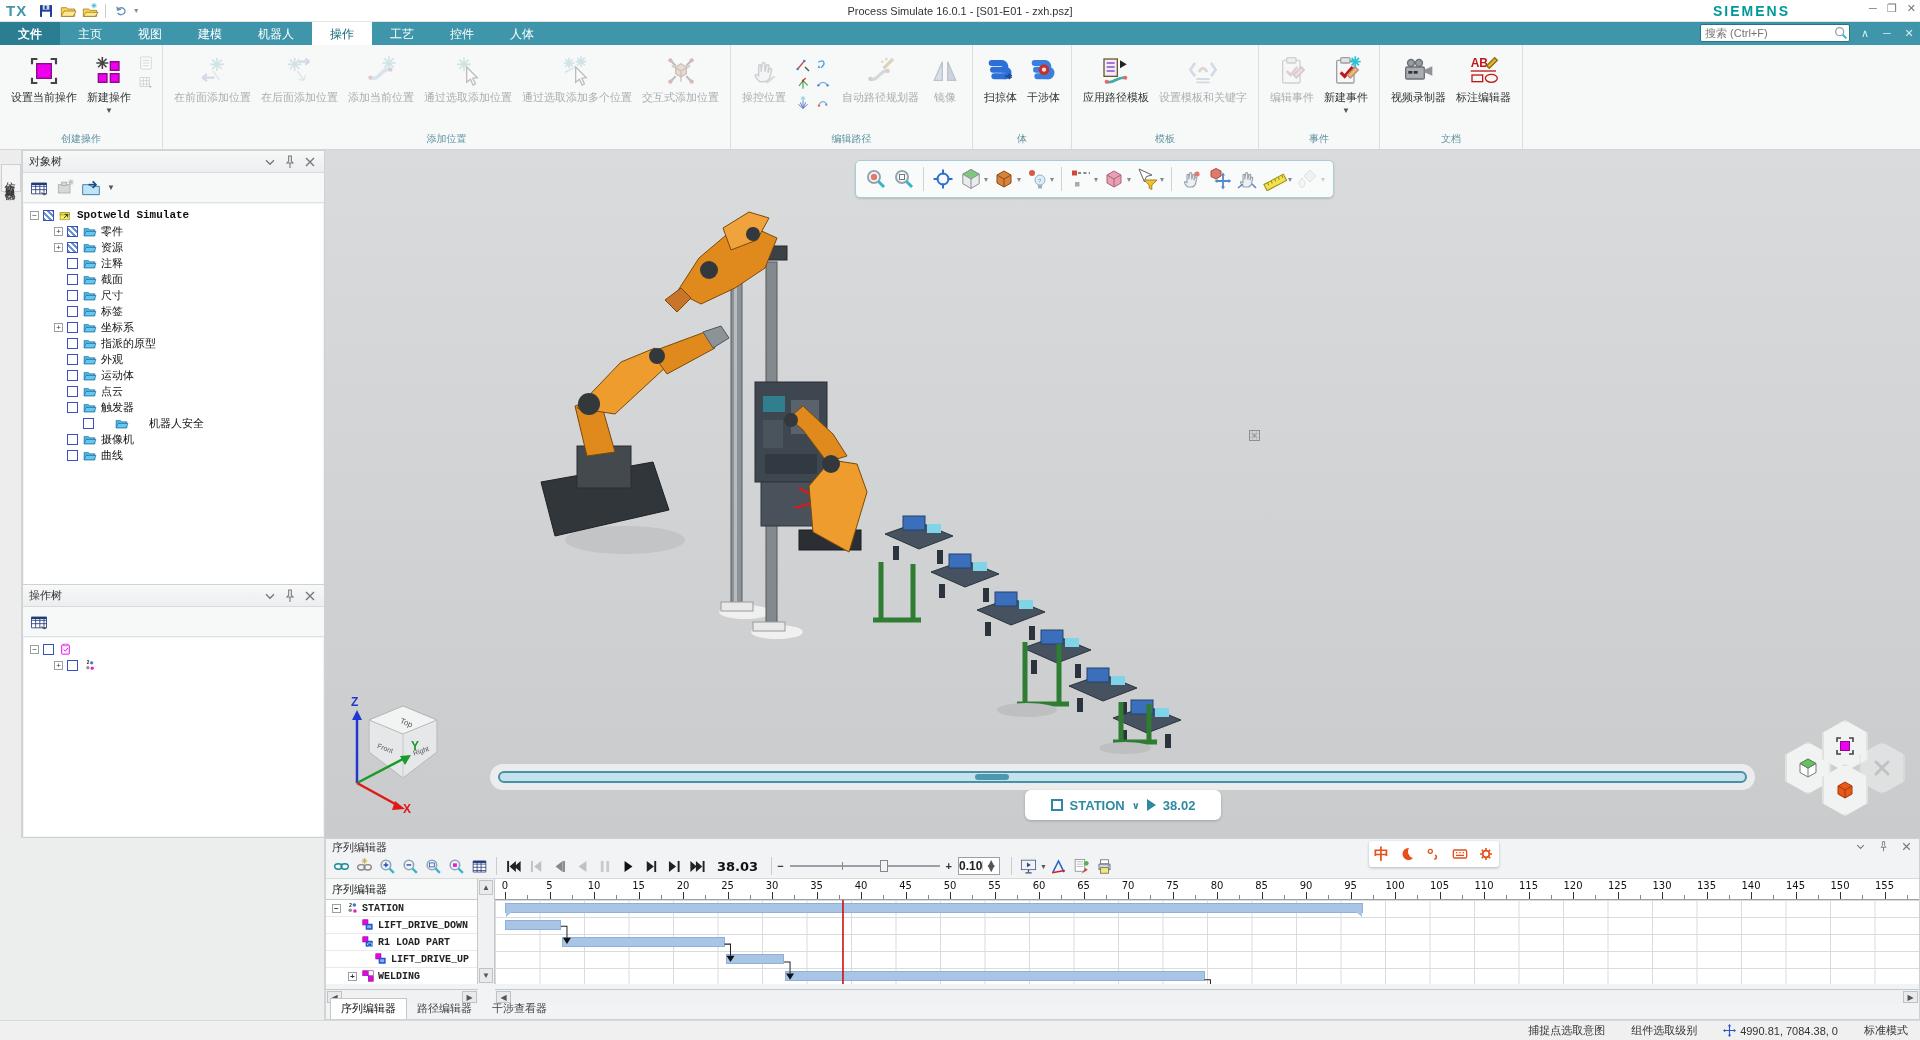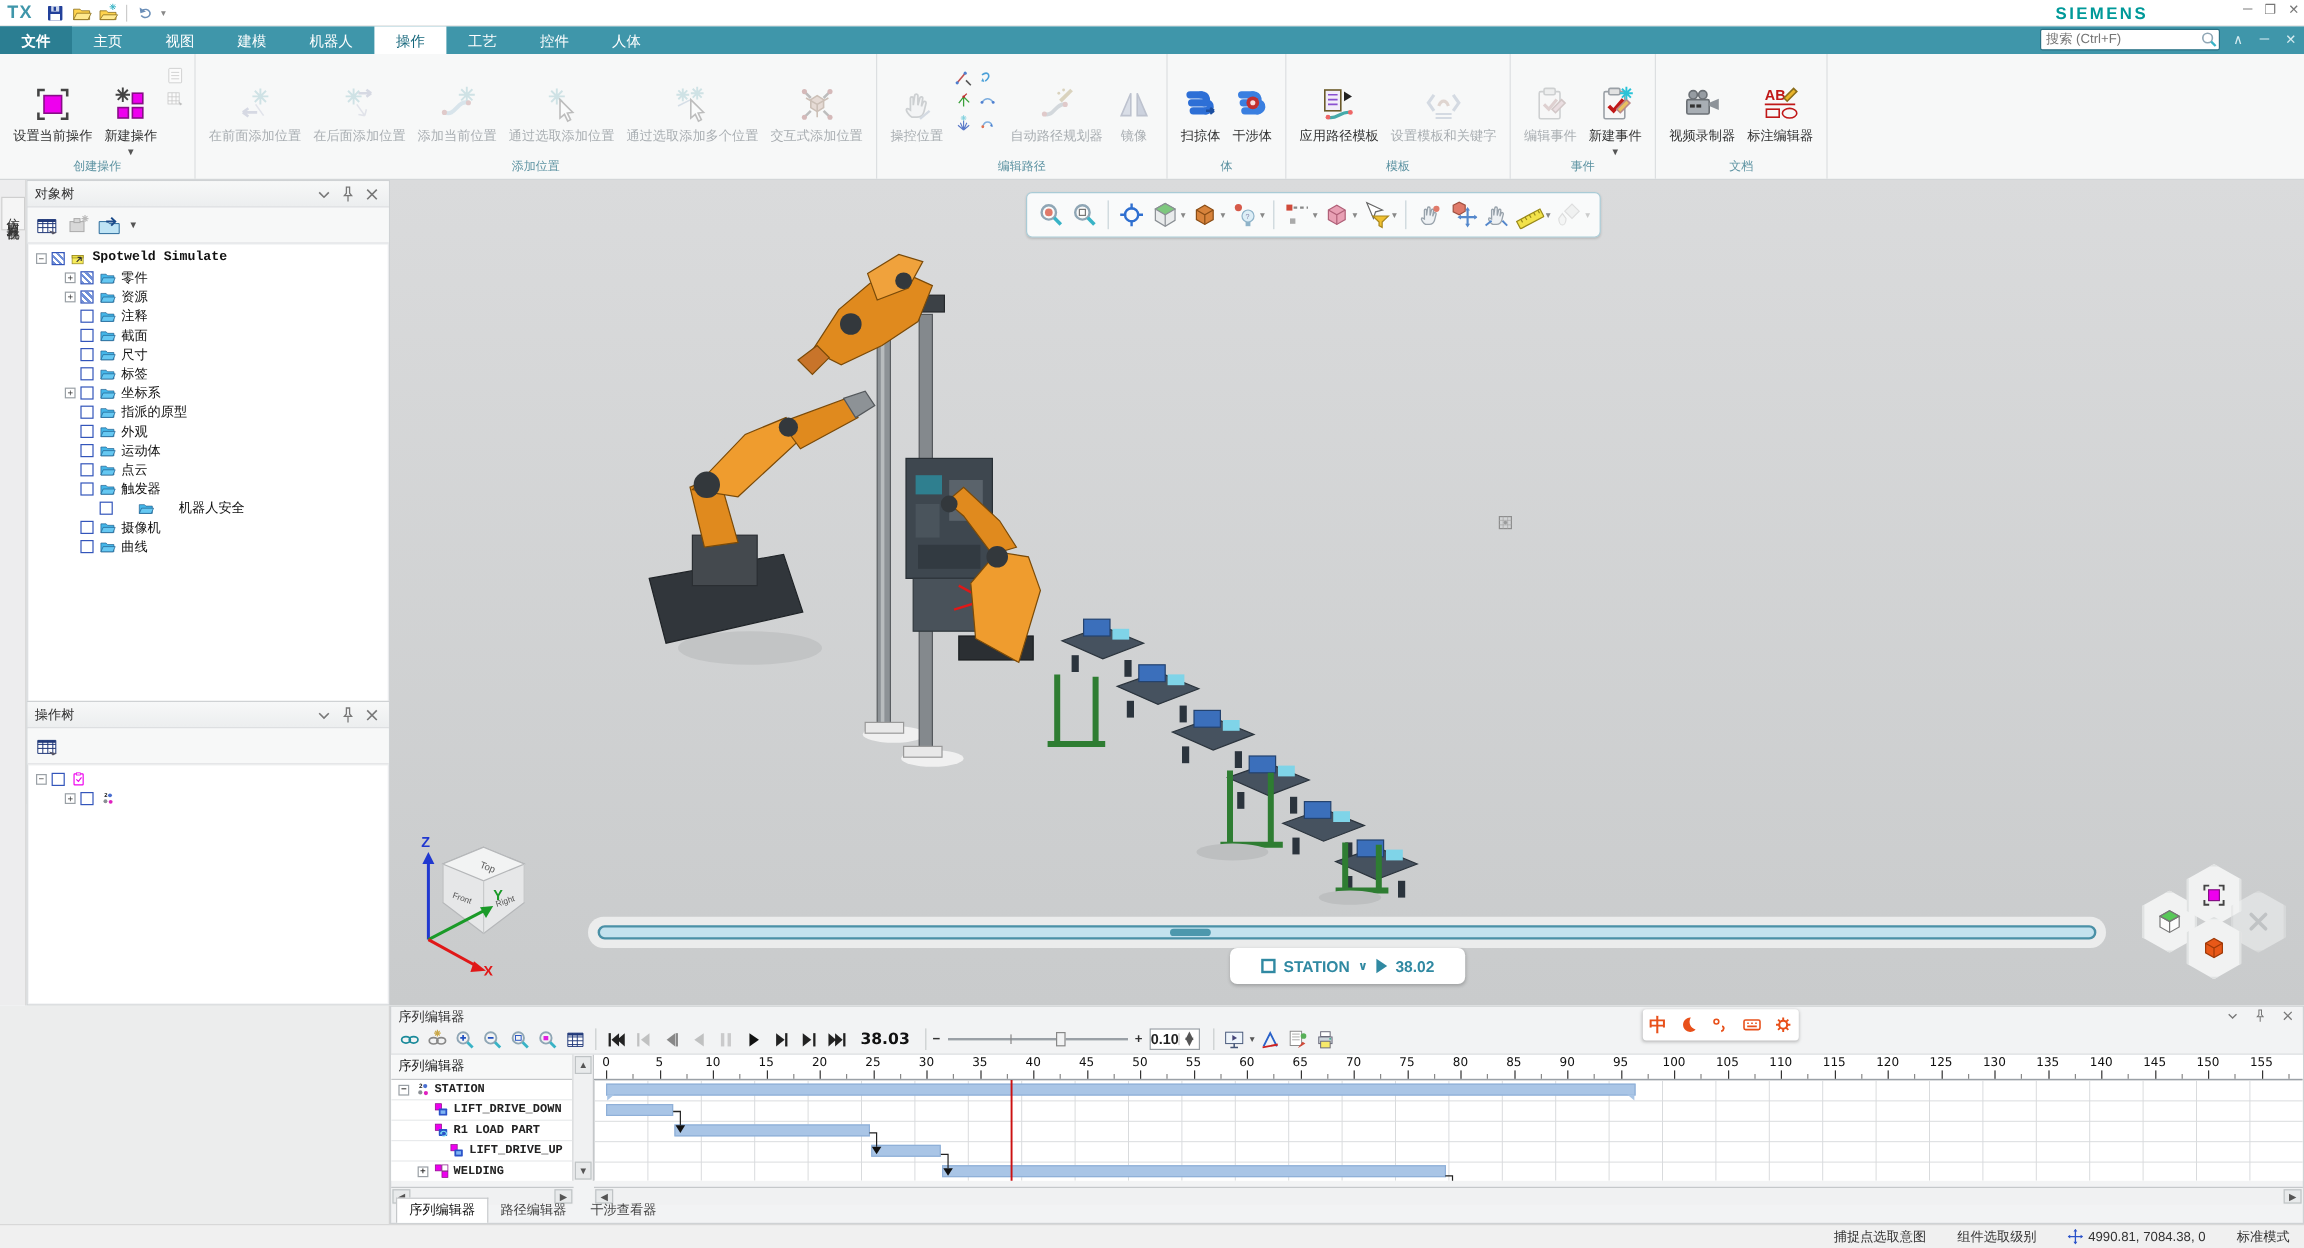--- a/index.html
+++ b/index.html
@@ -23,21 +23,21 @@
   #tab-right { position:absolute; right:4px; top:2px; display:flex; align-items:center; gap:8px; }
   #searchbox { width:150px; height:18px; background:#fff; border:1px solid #2b7285; border-radius:2px; display:flex; align-items:center; }
   #searchbox input { flex:1; border:none; outline:none; font-size:11px; padding:0 4px; color:#555; background:transparent; min-width:0; }
   #searchbox .mag { width:16px; height:16px; }
   .tr-glyph { color:#d7ecf1; font-size:11px; width:14px; text-align:center; }
 
   
   #ribbon { position:absolute; left:0; top:45px; width:1920px; height:105px; background:#f7f8f8; border-bottom:1px solid #d3d6d8; display:flex; }
   .rgroup { position:relative; height:100%; border-right:1px solid #dcdfe1; padding:4px 6px 18px; display:flex; align-items:flex-start; }
   .rgroup-label { position:absolute; left:0; right:0; bottom:3px; text-align:center; color:#5d93a2; font-size:10px; }
-  .rbtn { display:flex; flex-direction:column; align-items:center; width:auto; padding:2px 4px; margin:16px 1px; }
+  .rbtn { display:flex; flex-direction:column; align-items:center; width:auto; padding:2px 4px; margin:0 1px; }
   .rbtn .icn { width:32px; height:32px; margin:4px 0 3px; }
   .rbtn .lbl { font-size:11px; color:#333; white-space:nowrap; }
   .rbtn.disabled .lbl { color:#a9aeb2; }
   .rbtn.disabled .icn { opacity:.45; filter:saturate(.5); }
   .rbtn .dd { font-size:8px; color:#555; margin-top:1px; }
   .side-col { display:flex; flex-direction:column; gap:3px; margin:6px 2px; }
   .side-col .icn { width:16px; height:16px; opacity:.5; }
   .mini-grid { display:grid; grid-template-columns:18px 18px; grid-auto-rows:17px; gap:2px; margin:8px 4px; }
   .mini-grid .icn { width:16px; height:16px; }
 
@@ -172,20 +172,21 @@
         </span>
         <span class="tb-sep"></span>
         <span class="tb-icn">
           <svg viewBox="0 0 24 24" width="100%" height="100%">
             <path d="M7 15a6 5 0 1 0 2-7" fill="none" stroke="#6b8fb8" stroke-width="2"></path>
             <path d="M5 5l1 7 7-2z" fill="#6b8fb8"></path>
           </svg>
         </span>
         <span class="tb-icn" style="width:10px;color:#888;font-size:8px;line-height:16px;">▾</span>
       </span>
+    <div id="win-title">Process Simulate 16.0.1 - [S01-E01 - zxh.psz]</div>
     <div id="brand">SIEMENS</div>
     <div id="win-ctrls">
       <span>─</span>
       <span>❐</span>
       <span>✕</span>
     </div>
   </div>
 
   <div id="tabbar">
     <span id="tabs-holder" style="display:flex;">

